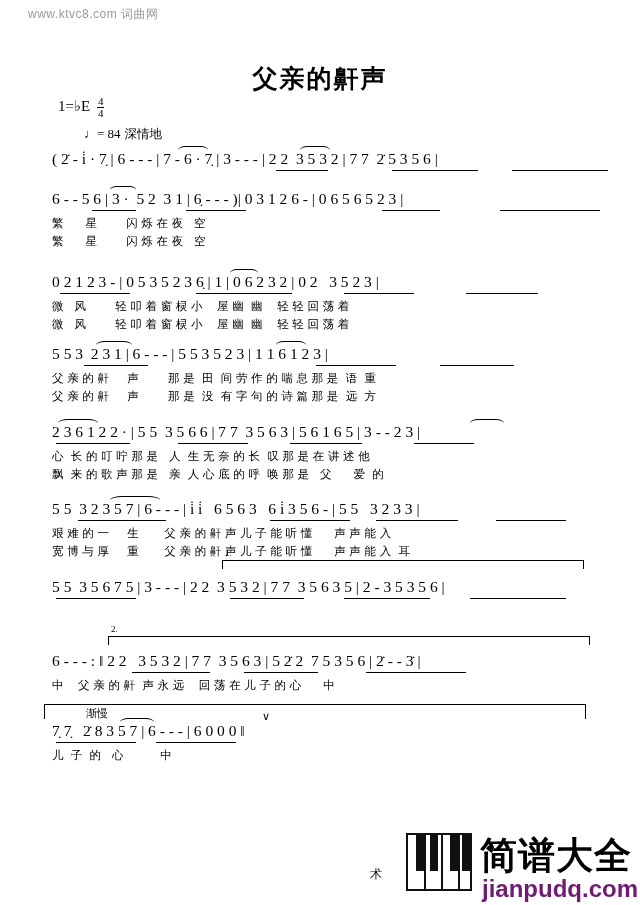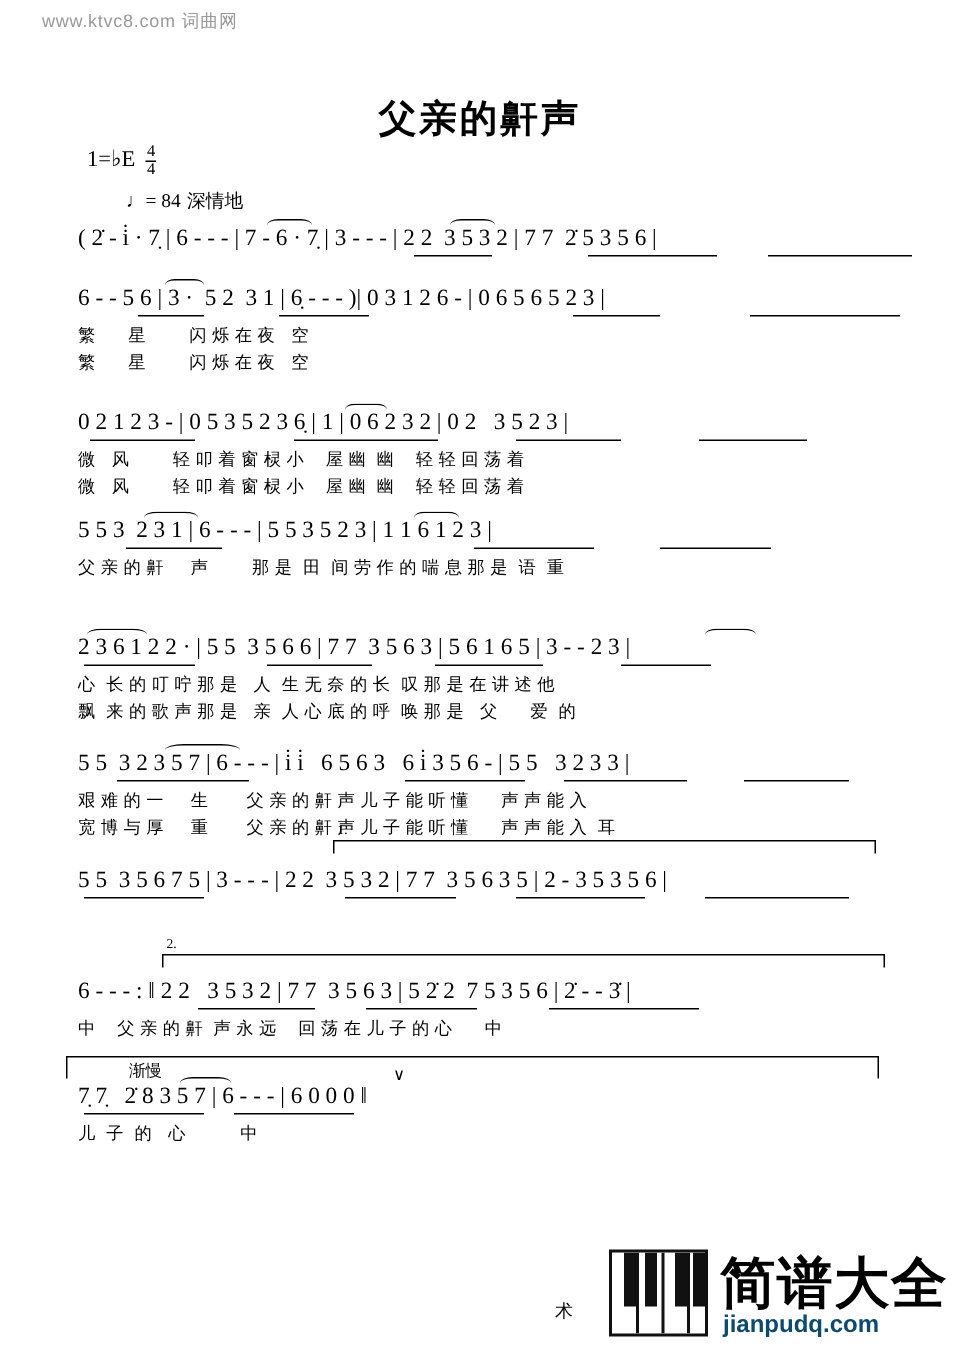--- a/index.html
+++ b/index.html
@@ -107,21 +107,21 @@
   .logo .keys u:nth-of-type(1){left:16px;}
   .logo .keys u:nth-of-type(2){left:33px;}
   .logo .keys u:nth-of-type(3){left:50px;}
   .logo .brand{
     position:absolute;left:74px;top:-2px;
     font-size:37px;font-weight:bold;letter-spacing:1px;
     font-family:"DejaVu Sans",sans-serif;
   }
   .logo .url{
     position:absolute;left:76px;top:42px;
-    font-size:16px;color:#0c4a6e;font-weight:bold;
+    font-size:24px;color:#701a75;font-weight:bold;
     font-family:"Liberation Sans",sans-serif;
   }
   .credit{
     position:absolute;left:370px;bottom:22px;
     font-size:12px;font-family:"DejaVu Sans",sans-serif;
   }
 </style>
 </head>
 <body>
 
@@ -181,20 +181,21 @@
 <div class="sys" style="top:345px;">
   <div class="row">
     <div class="notes">5 5 3  2 3 1 | 6 - - - | 5 5 3 5 2 3 | 1 1 6 1 2 3 |</div>
   </div>
   <div class="tie" style="left:96px;top:-4px;width:36px;"></div>
   <div class="tie" style="left:276px;top:-4px;width:30px;"></div>
   <div class="underline-row" style="left:84px;top:20px;width:64px;"></div>
   <div class="underline-row" style="left:316px;top:20px;width:80px;"></div>
   <div class="underline-row" style="left:440px;top:20px;width:74px;"></div>
   <div class="lyr" style="top:26px;">父 亲 的 鼾     声        那 是  田  间 劳 作 的 喘 息 那 是  语  重</div>
+  <div class="lyr" style="top:44px;">父 亲 的 鼾     声        那 是  没  有 字 句 的 诗 篇 那 是  远  方</div>
 </div>
 
 <div class="sys" style="top:423px;">
   <div class="row">
     <div class="notes">2 3 6 1 2 2 · | 5 5  3 5 6 6 | 7 7  3 5 6 3 | 5 6 1 6 5 | 3 - - 2 3 |</div>
   </div>
   <div class="tie" style="left:58px;top:-4px;width:40px;"></div>
   <div class="tie" style="left:470px;top:-4px;width:34px;"></div>
   <div class="underline-row" style="left:56px;top:20px;width:74px;"></div>
   <div class="underline-row" style="left:178px;top:20px;width:70px;"></div>

